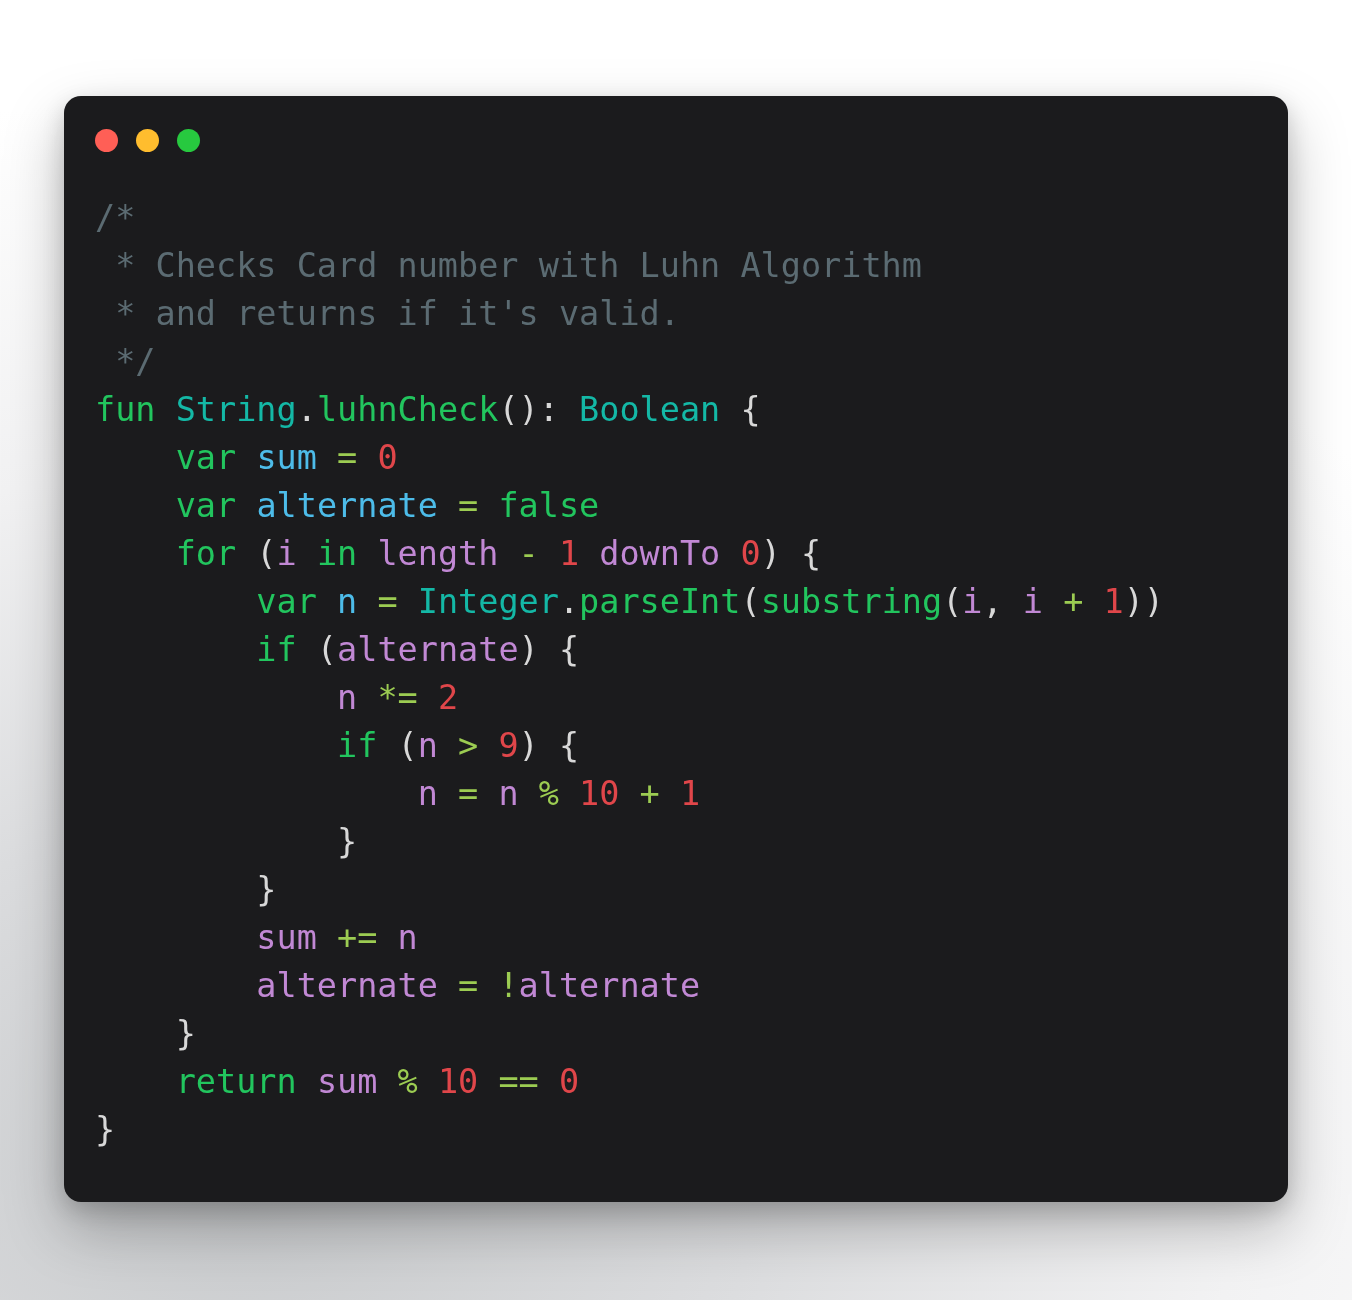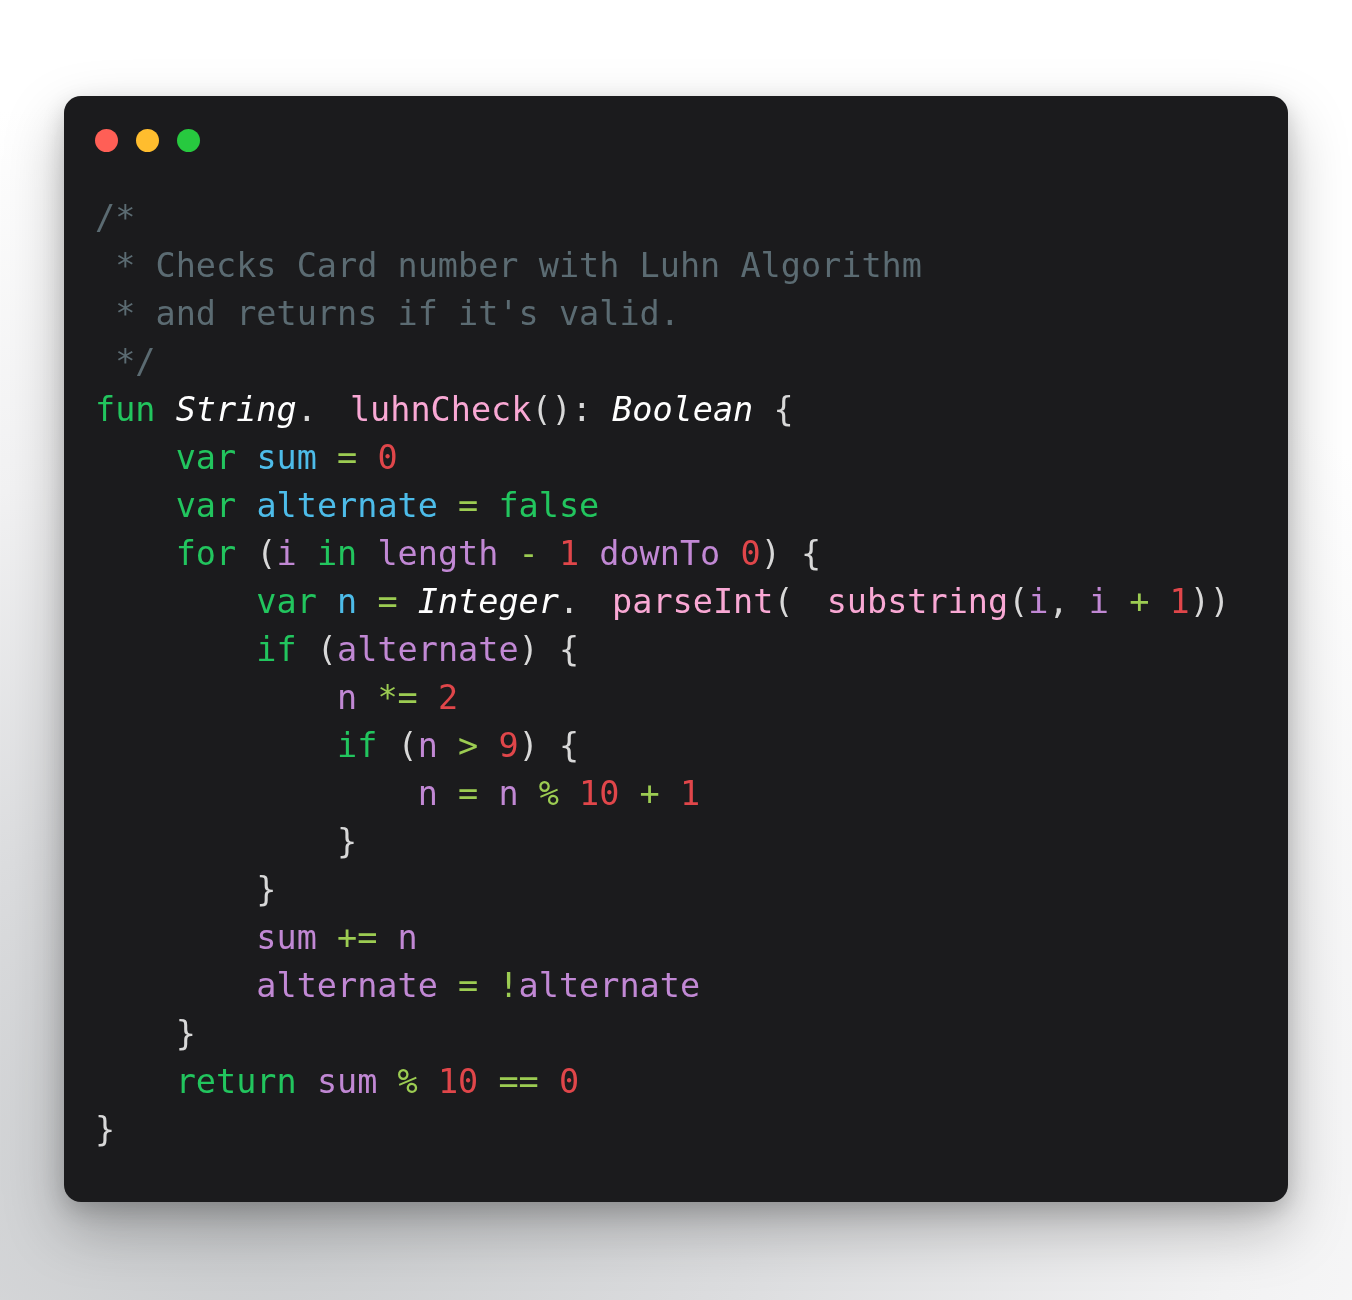--- a/index.html
+++ b/index.html
@@ -81,22 +81,22 @@
     -webkit-font-smoothing: antialiased;
   }
   .line {
     height: 48px;
     white-space: pre;
   }
 
   
   .t-comment  { color: #5b6b72; }
   .t-keyword  { color: #22c55e; }
-  .t-type     { color: #ffffff; font-style: italic; }
-  .t-func     { color: #f9a8d4; margin-left: 33px; }
+  .t-type     { color: #14b8a6; }
+  .t-func     { color: #22c55e; }
   .t-ident    { color: #c188d4; }
   .t-decl     { color: #4dbce9; }
   .t-op       { color: #9ccc52; }
   .t-num      { color: #e0464a; }
   .t-lit      { color: #22c55e; }
   .t-punct    { color: #d8d8d8; }
   .t-plain    { color: #d8d8d8; }
 </style>
 </head>
 <body>

